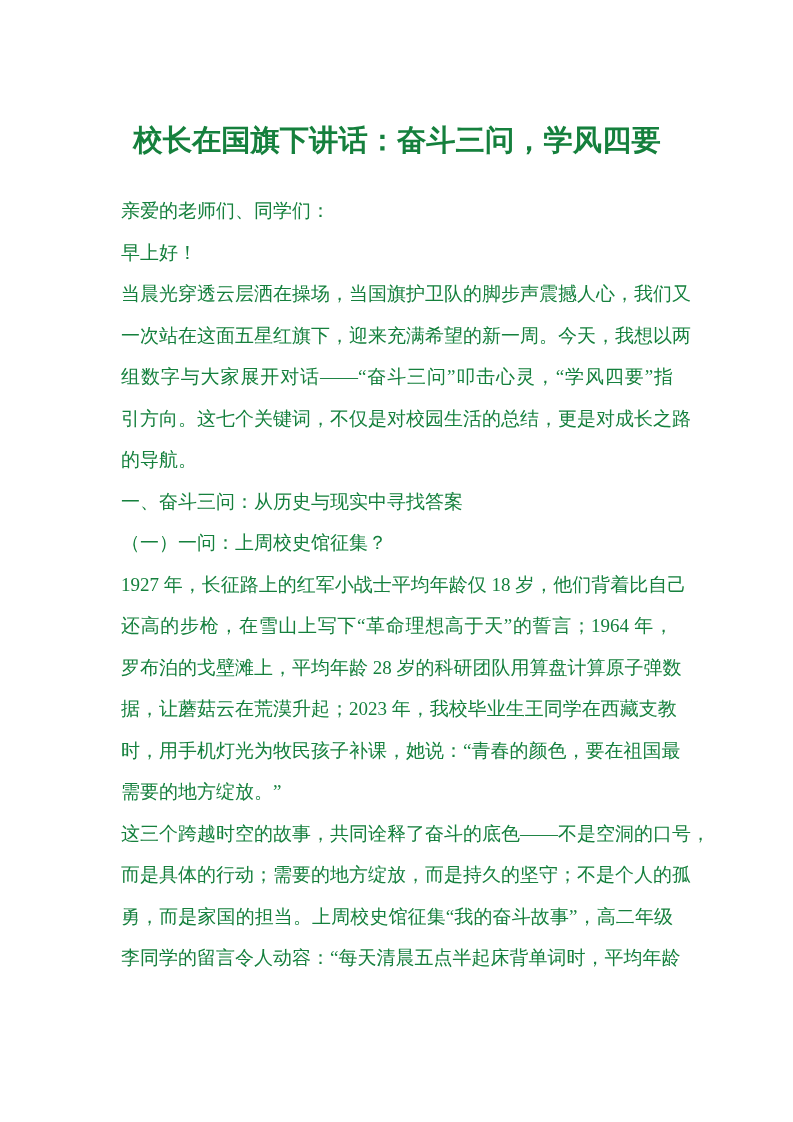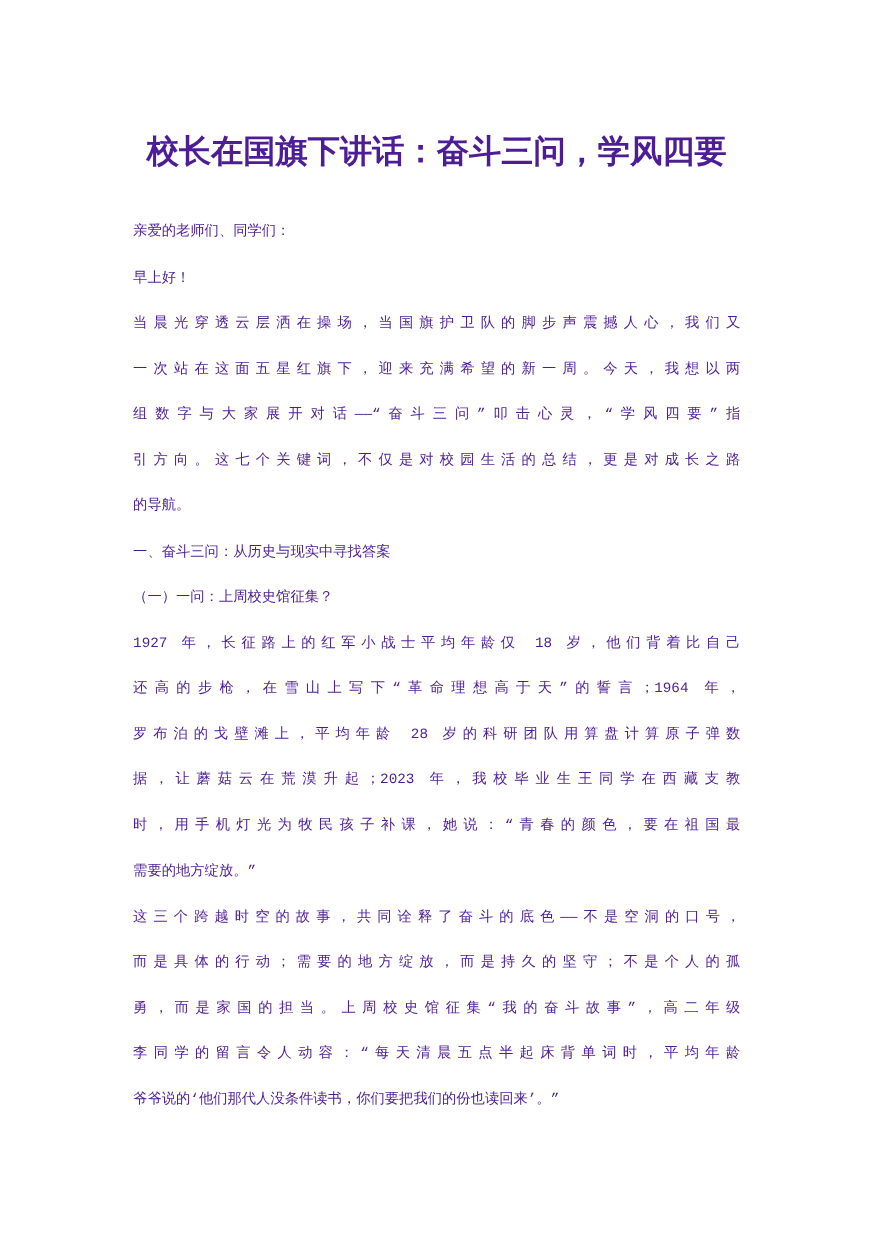--- a/index.html
+++ b/index.html
@@ -3,41 +3,41 @@
 <meta charset="utf-8">
 <style>
   * { margin: 0; padding: 0; box-sizing: border-box; }
   html, body { background: #ffffff; }
   .page {
     position: relative;
     width: 793px;
     height: 1122px;
     background: #ffffff;
     overflow: hidden;
-    font-family: Liberation Mono, monospace;
-    color: #4c1d95;
+    font-family: Liberation Serif, serif;
+    color: #15803d;
   }
   .doc-title {
     position: absolute;
     left: 121px;
     top: 118px;
     width: 552px;
     text-align: center;
     font-size: 29.3px;
     font-weight: 700;
     line-height: 44px;
     white-space: nowrap;
     letter-spacing: 0;
   }
   .doc-body {
     position: absolute;
     left: 121px;
     top: 190px;
     width: 552px;
-    font-size: 13px;
+    font-size: 19px;
     font-weight: 400;
   }
   .para { margin: 0; }
   .line {
     display: block;
     line-height: 41.5px;
     white-space: nowrap;
     text-align: justify;
     text-align-last: justify;
   }
@@ -85,17 +85,16 @@
       <span class="line">据，让蘑菇云在荒漠升起；2023 年，我校毕业生王同学在西藏支教</span>
       <span class="line">时，用手机灯光为牧民孩子补课，她说：“青春的颜色，要在祖国最</span>
       <span class="line last">需要的地方绽放。”</span>
     </p>
 
     <p class="para">
       <span class="line">这三个跨越时空的故事，共同诠释了奋斗的底色——不是空洞的口号，</span>
       <span class="line">而是具体的行动；需要的地方绽放，而是持久的坚守；不是个人的孤</span>
       <span class="line">勇，而是家国的担当。上周校史馆征集“我的奋斗故事”，高二年级</span>
       <span class="line">李同学的留言令人动容：“每天清晨五点半起床背单词时，平均年龄</span>
-      <span class="line last">爷爷说的‘他们那代人没条件读书，你们要把我们的份也读回来’。”</span>
     </p>
 
   </div>
 </div>
 
 </body></html>

